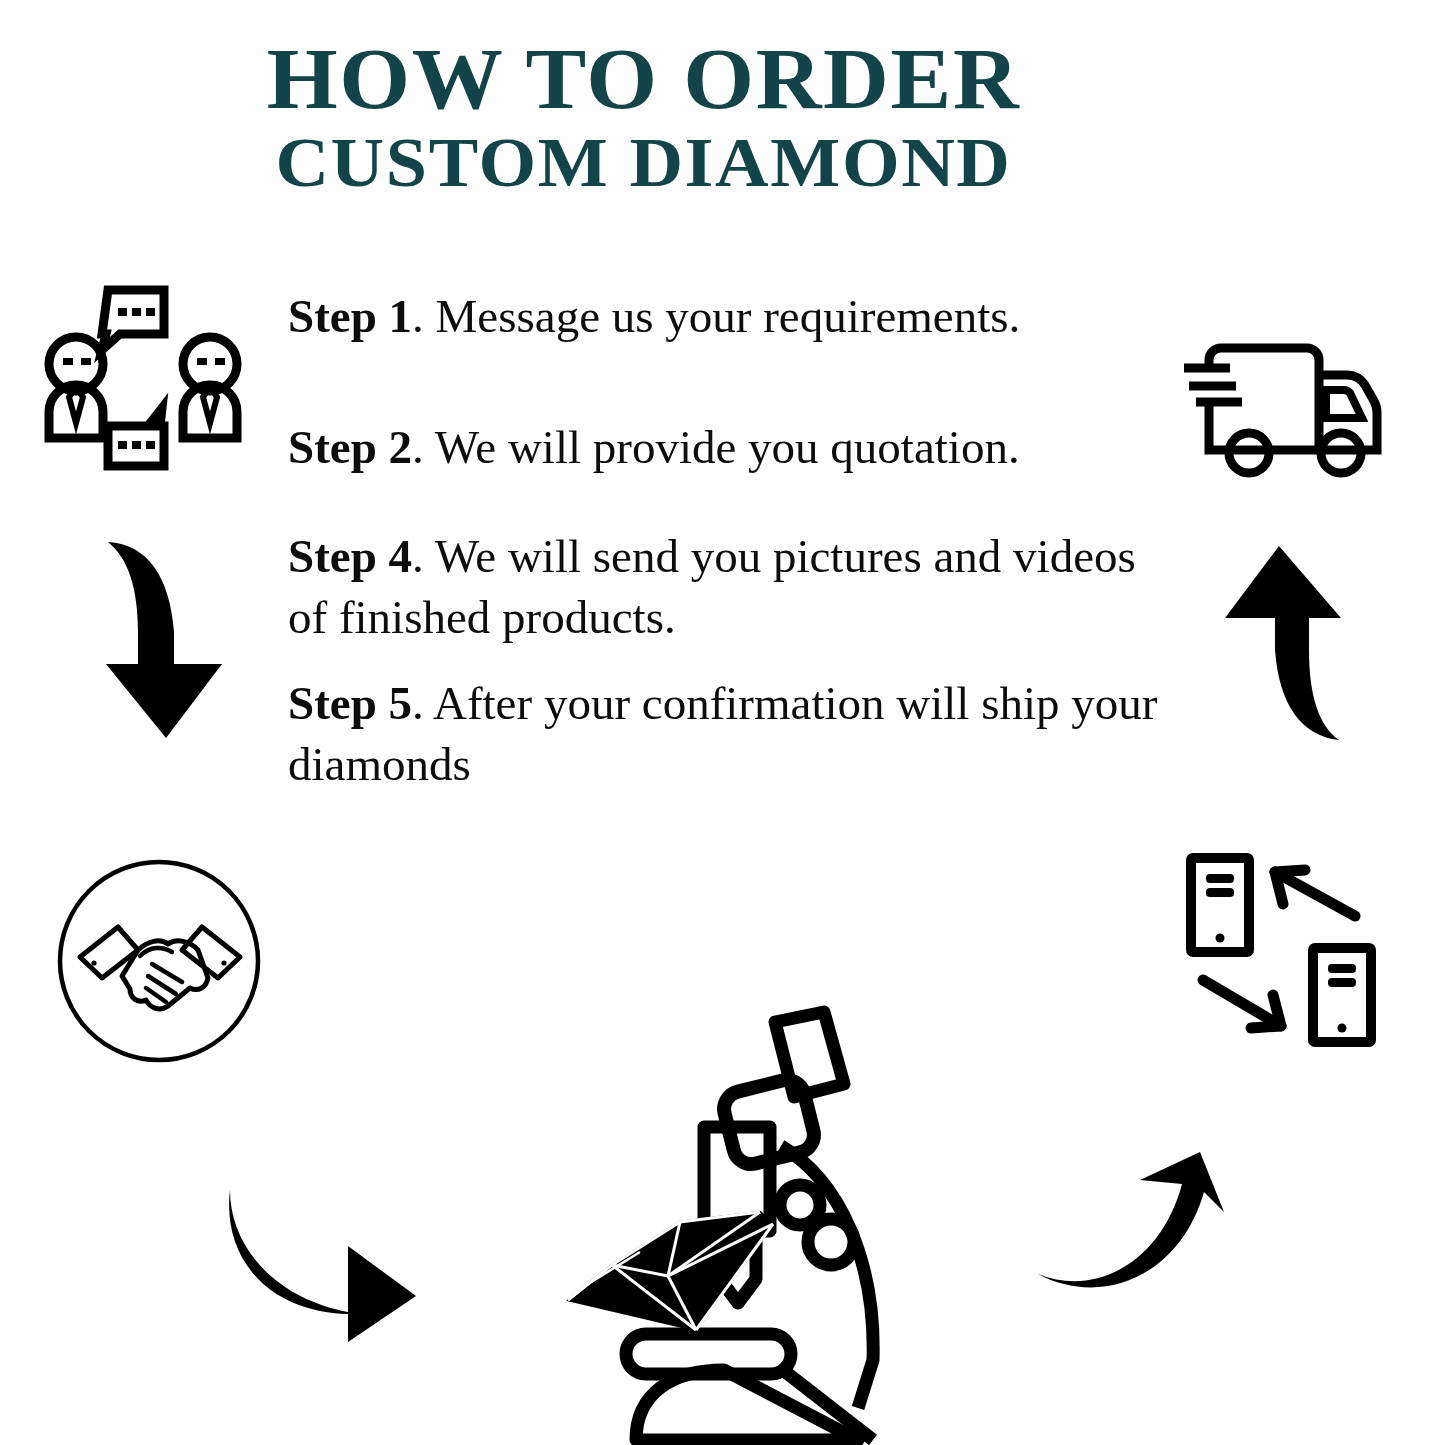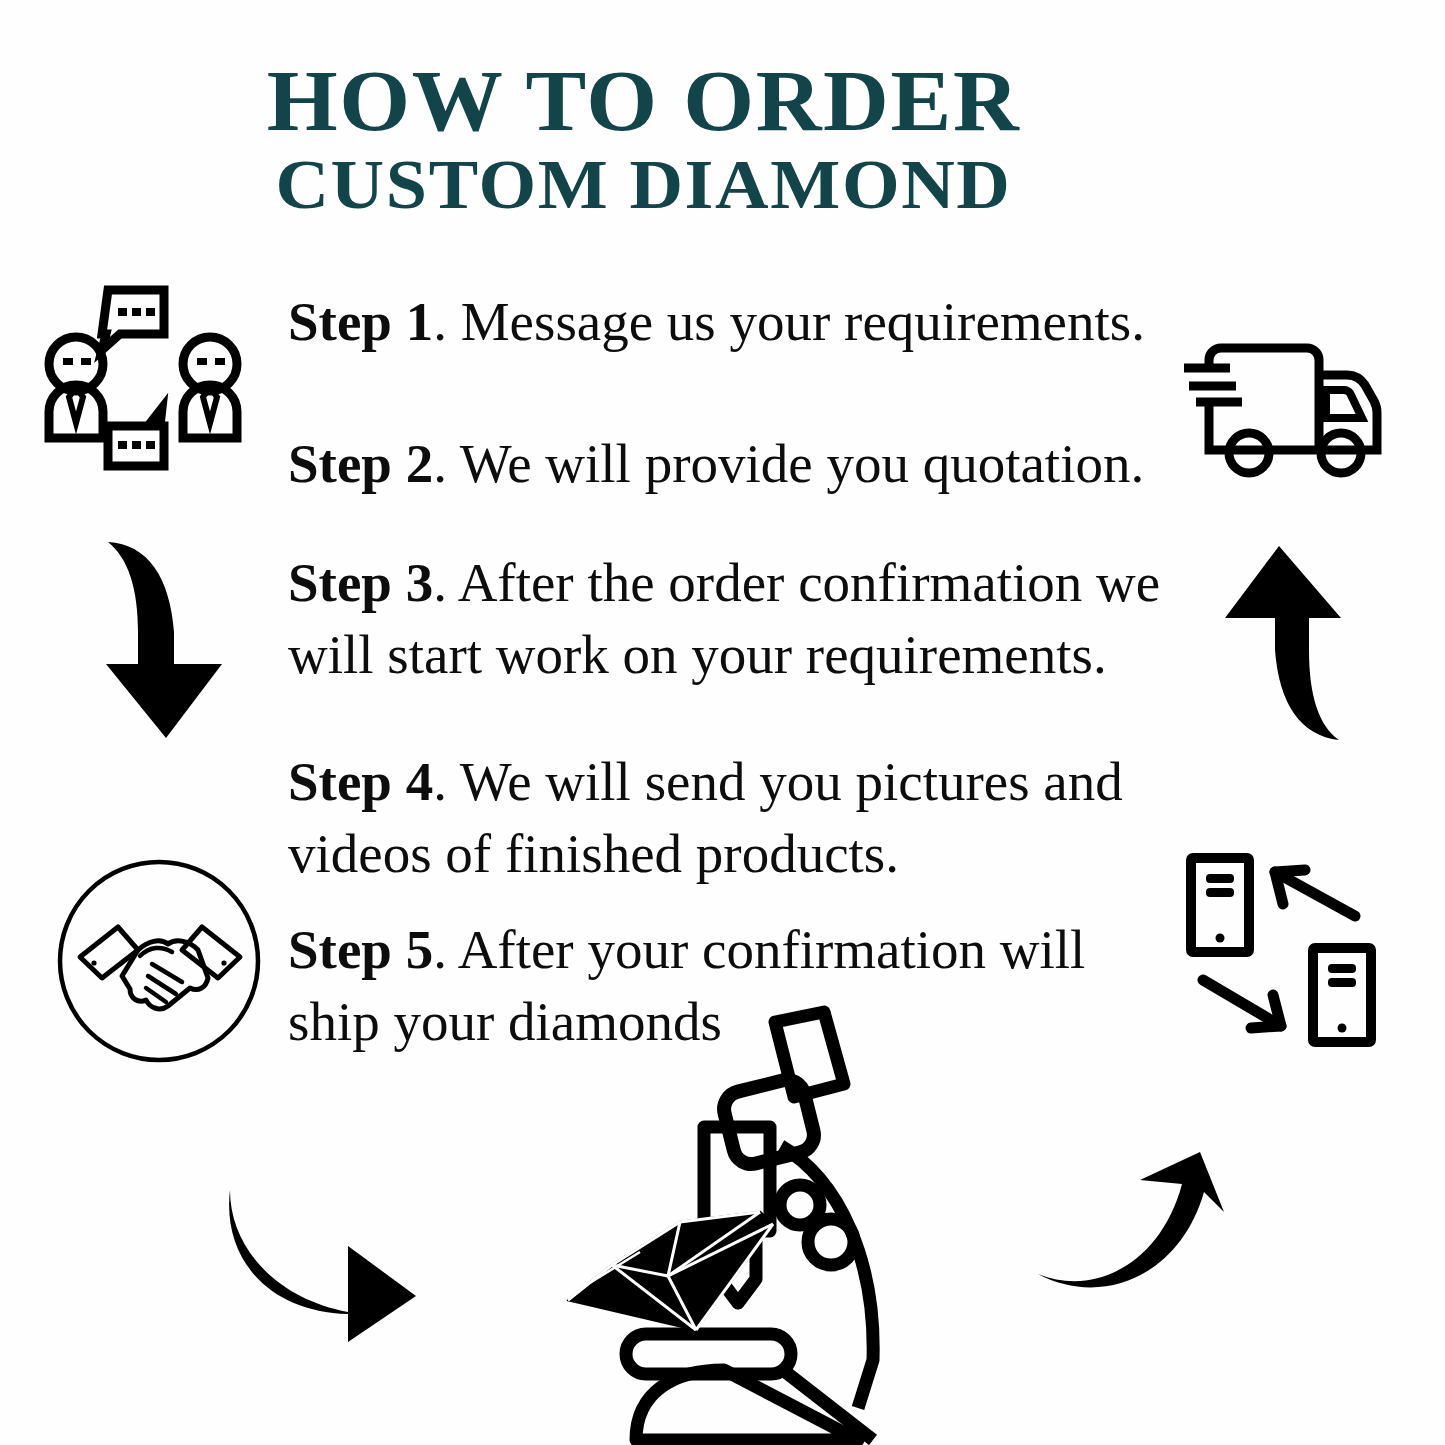--- a/index.html
+++ b/index.html
@@ -14,21 +14,21 @@
     height: 1445px;
     background: #fefefe;
     overflow: hidden;
     font-family: "Liberation Serif", "DejaVu Serif", serif;
   }
 
   
   .title-block {
     position: absolute;
     left: 0;
-    top: 58px;
+    top: 36px;
     width: 1287px;
     text-align: center;
     line-height: 1.0;
   }
   .title-line1 {
     display: block;
     font-family: "Liberation Serif", "DejaVu Serif", serif;
     font-weight: 700;
     font-size: 86px;
     letter-spacing: 1.5px;
@@ -47,21 +47,21 @@
   }
 
   
   .steps {
     position: absolute;
     left: 288px;
     top: 286px;
     width: 890px;
   }
   .step-row {
-    font-size: 55px;
+    font-size: 47px;
     line-height: 1.30;
     color: #0d0d0d;
     font-family: "Liberation Serif", "DejaVu Serif", serif;
     font-weight: 400;
   }
   .step-row .lbl {
     font-weight: 700;
   }
   .step-1 { margin-bottom: 70px; }
   .step-2 { margin-bottom: 48px; }
@@ -96,23 +96,20 @@
   <div class="steps">
 
     <div class="step-row step-1">
       <span class="lbl">Step 1</span><span>. </span><span>Message us your requirements.</span>
     </div>
 
     <div class="step-row step-2">
       <span class="lbl">Step 2</span><span>. </span><span>We will provide you quotation.</span>
     </div>
 
-    <div class="step-row step-3">
-      <span class="lbl">Step 3</span><span>. </span><span>After the order confirmation we will start work on your requirements.</span>
-    </div>
 
     <div class="step-row step-4">
       <span class="lbl">Step 4</span><span>. </span><span>We will send you pictures and videos of finished products.</span>
     </div>
 
     <div class="step-row step-5">
       <span class="lbl">Step 5</span><span>. </span><span>After your confirmation will ship your diamonds</span>
     </div>
 
   </div>

